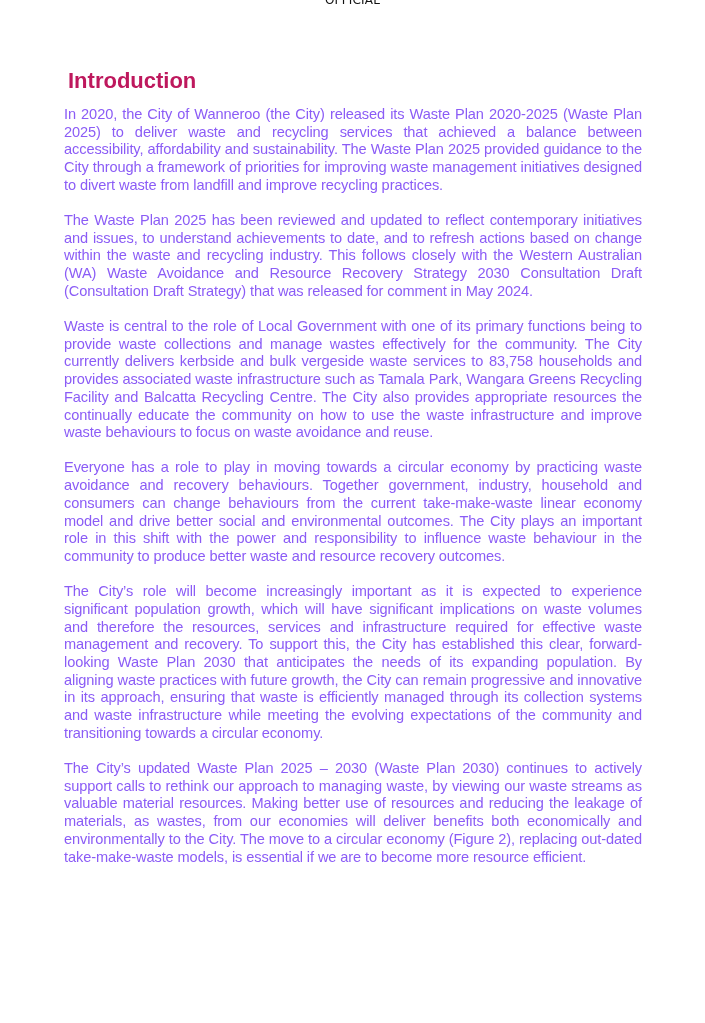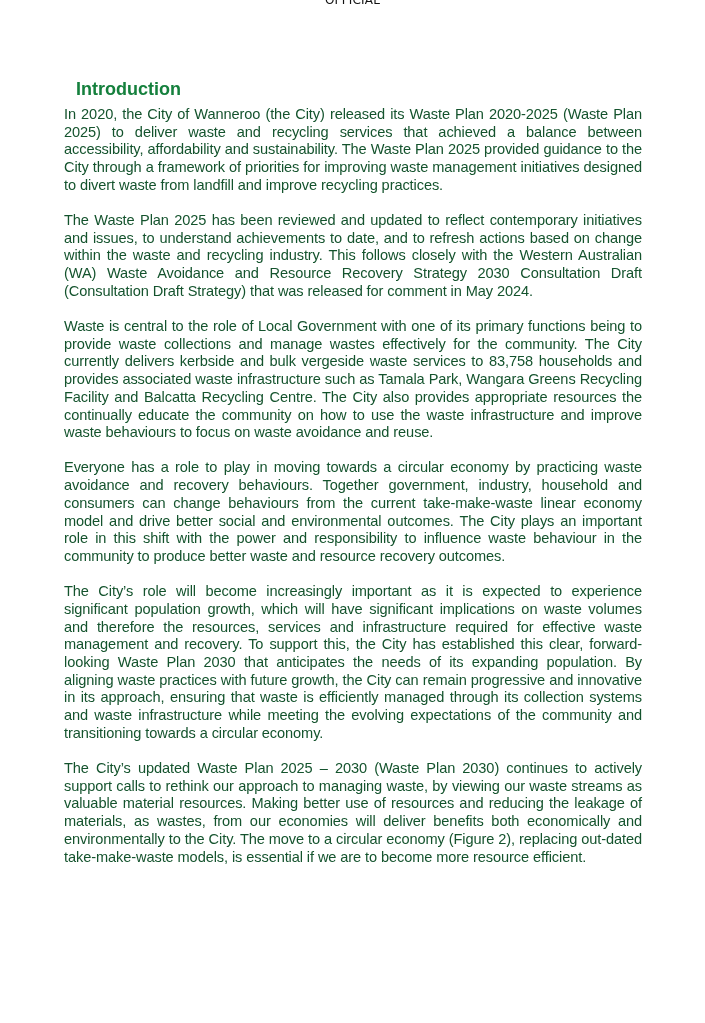--- a/index.html
+++ b/index.html
@@ -4,31 +4,31 @@
   <style>
     html, body { margin: 0; padding: 0; background: #ffffff; }
     body { width: 705px; height: 1023px; position: relative; overflow: hidden; }
     .page { position: absolute; left: 0; top: 0; width: 644px; height: 1023px; }
     .classification {
       position: absolute; top: -7px; left: 0; width: 705px; text-align: center;
       font-family: "DejaVu Sans", sans-serif; font-size: 12px; color: #111;
       letter-spacing: 0.2px;
     }
     .title {
-      position: absolute; left: 64px; top: 62px; margin: 12px;
+      position: absolute; left: 64px; top: 62px; margin: 4px;
       font-family: "Liberation Sans", sans-serif; font-weight: bold;
-      font-size: 18px; color: #15803d; line-height: 30px;
+      font-size: 22px; color: #be185d; line-height: 30px;
     }
     .body {
       position: absolute; left: 64px; top: 106px; width: 578px;
     }
     .para {
       margin: 0 0 17.5px 0;
       font-family: "Liberation Sans", sans-serif; font-size: 14.6px;
-      line-height: 17.7px; color: #14532d; text-align: justify;
+      line-height: 17.7px; color: #8b5cf6; text-align: justify;
       letter-spacing: -0.1px;
     }
   </style>
 </head>
 <body>
 
 <div class="page">
   <div class="classification">OFFICIAL</div>
 
   <h1 class="title">Introduction</h1>

